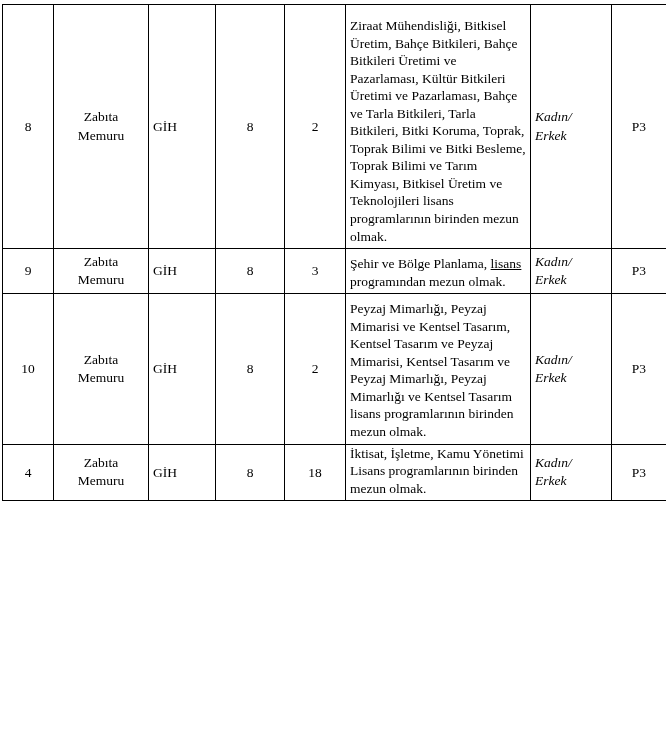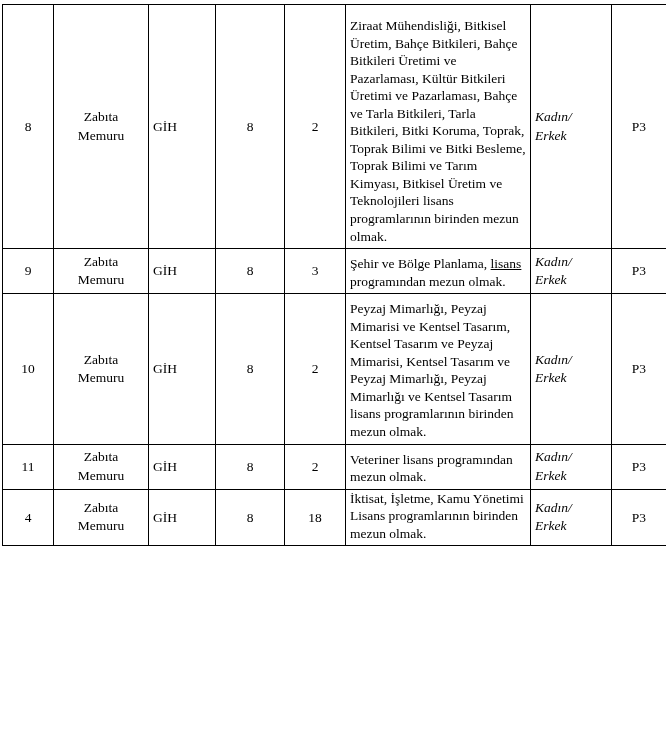--- a/index.html
+++ b/index.html
@@ -120,39 +120,20 @@
           <span class="qual-text">Peyzaj Mimarlığı, Peyzaj Mimarisi ve Kentsel Tasarım, Kentsel Tasarım ve Peyzaj Mimarisi, Kentsel Tasarım ve Peyzaj Mimarlığı, Peyzaj Mimarlığı ve Kentsel Tasarım lisans programlarının birinden mezun olmak.</span>
         </td>
         <td class="c-gender">
           <span class="two-line">Kadın/</span>
           <span class="two-line">Erkek</span>
         </td>
         <td class="c-kpss">P3</td>
 
       </tr>
 
-      <tr class="row-11">
-        <td class="c-no">11</td>
-        <td class="c-title">
-          <span class="two-line">Zabıta</span>
-          <span class="two-line">Memuru</span>
-        </td>
-        <td class="c-class">GİH</td>
-        <td class="c-grade">8</td>
-        <td class="c-count">2</td>
-        <td class="c-qual">
-          <span class="qual-text">Veteriner lisans programından mezun olmak.</span>
-        </td>
-        <td class="c-gender">
-          <span class="two-line">Kadın/</span>
-          <span class="two-line">Erkek</span>
-        </td>
-        <td class="c-kpss">P3</td>
-
-      </tr>
 
       <tr class="row-12">
         <td class="c-no">4</td>
         <td class="c-title">
           <span class="two-line">Zabıta</span>
           <span class="two-line">Memuru</span>
         </td>
         <td class="c-class">GİH</td>
         <td class="c-grade">8</td>
         <td class="c-count">18</td>

